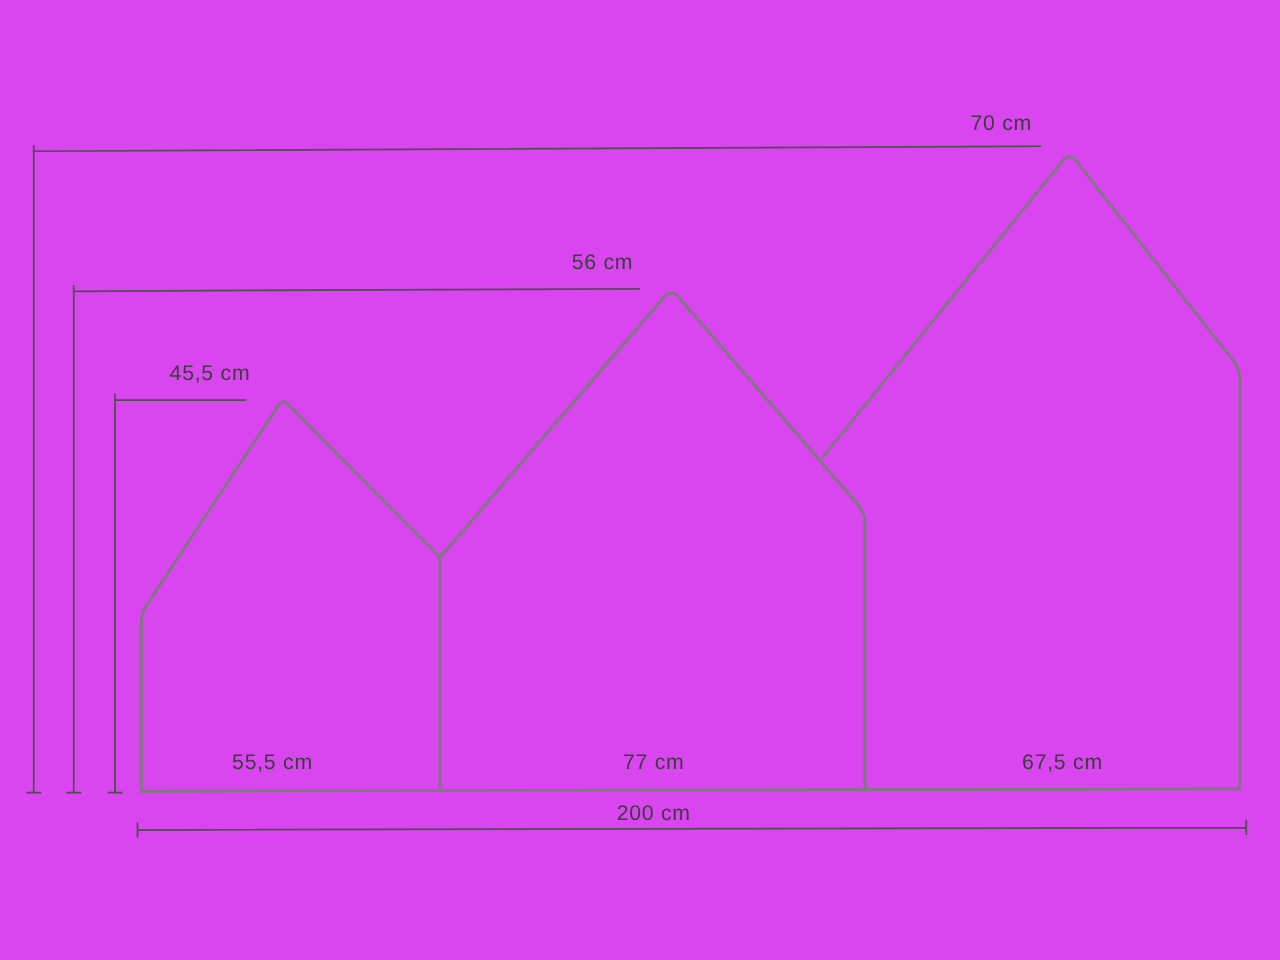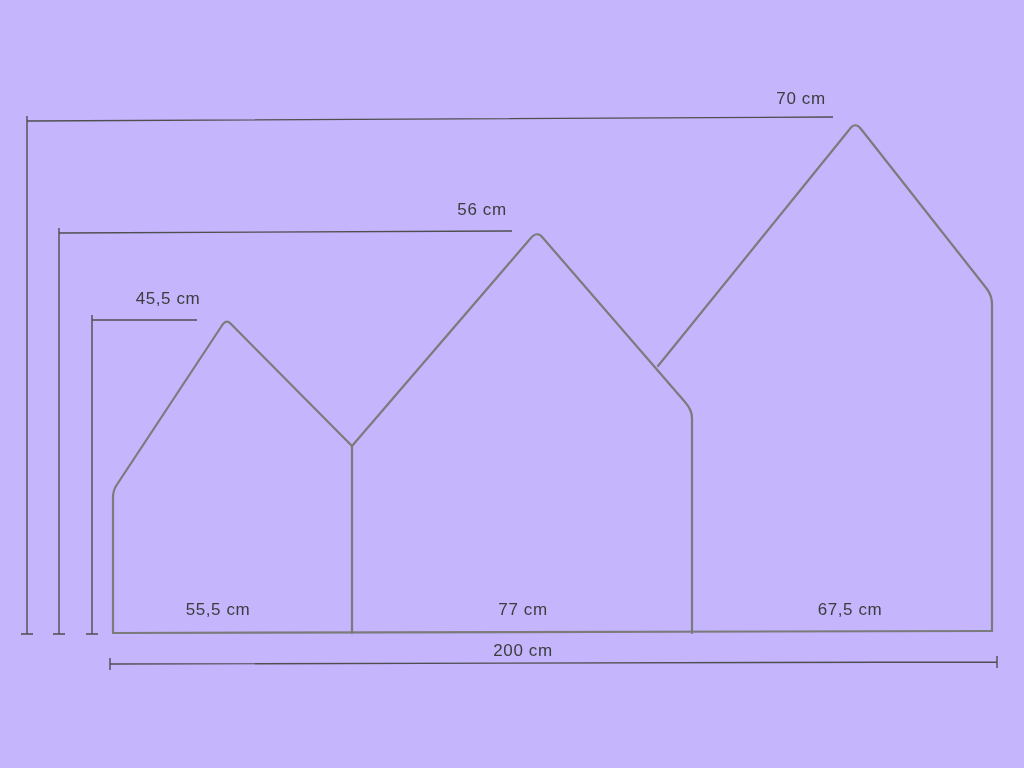--- a/index.html
+++ b/index.html
@@ -8,21 +8,21 @@
     background: #ffffff;
     width: 1024px;
     height: 768px;
     overflow: hidden;
     font-family: "Liberation Sans", sans-serif;
   }
   .canvas {
     position: relative;
     width: 1024px;
     height: 768px;
-    background: #c4b5fd;
+    background: #d946ef;
   }
   svg { display: block; }
   .outline {
     fill: none;
     stroke: #7b7b7b;
     stroke-width: 2.2;
     stroke-linecap: round;
     stroke-linejoin: round;
   }
   .dim-line {

